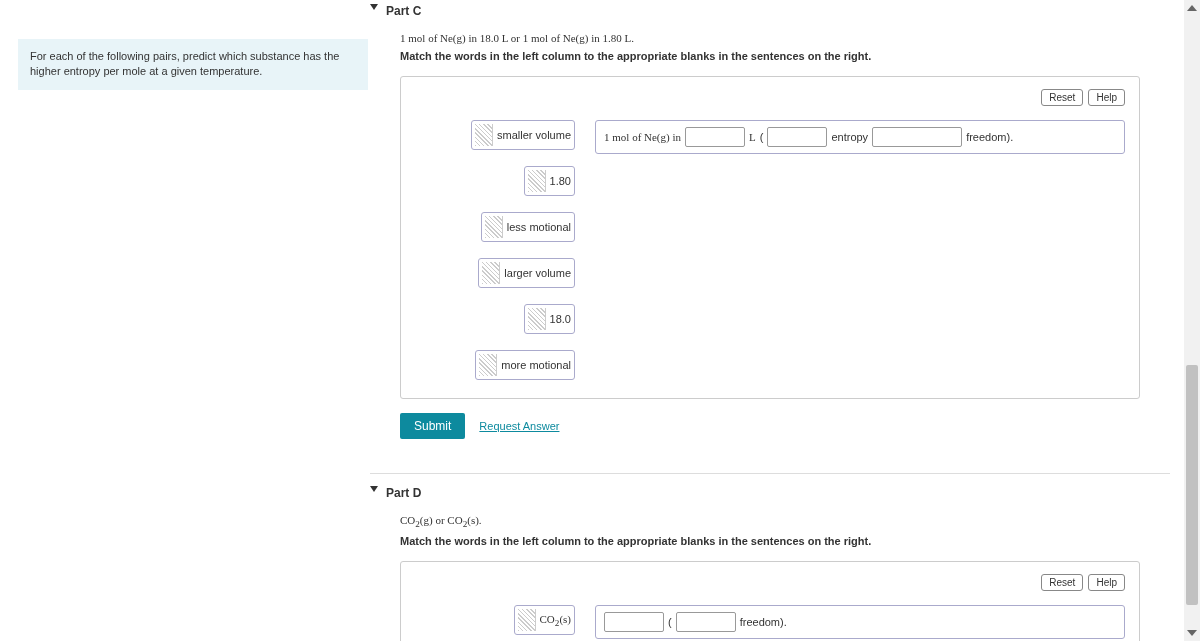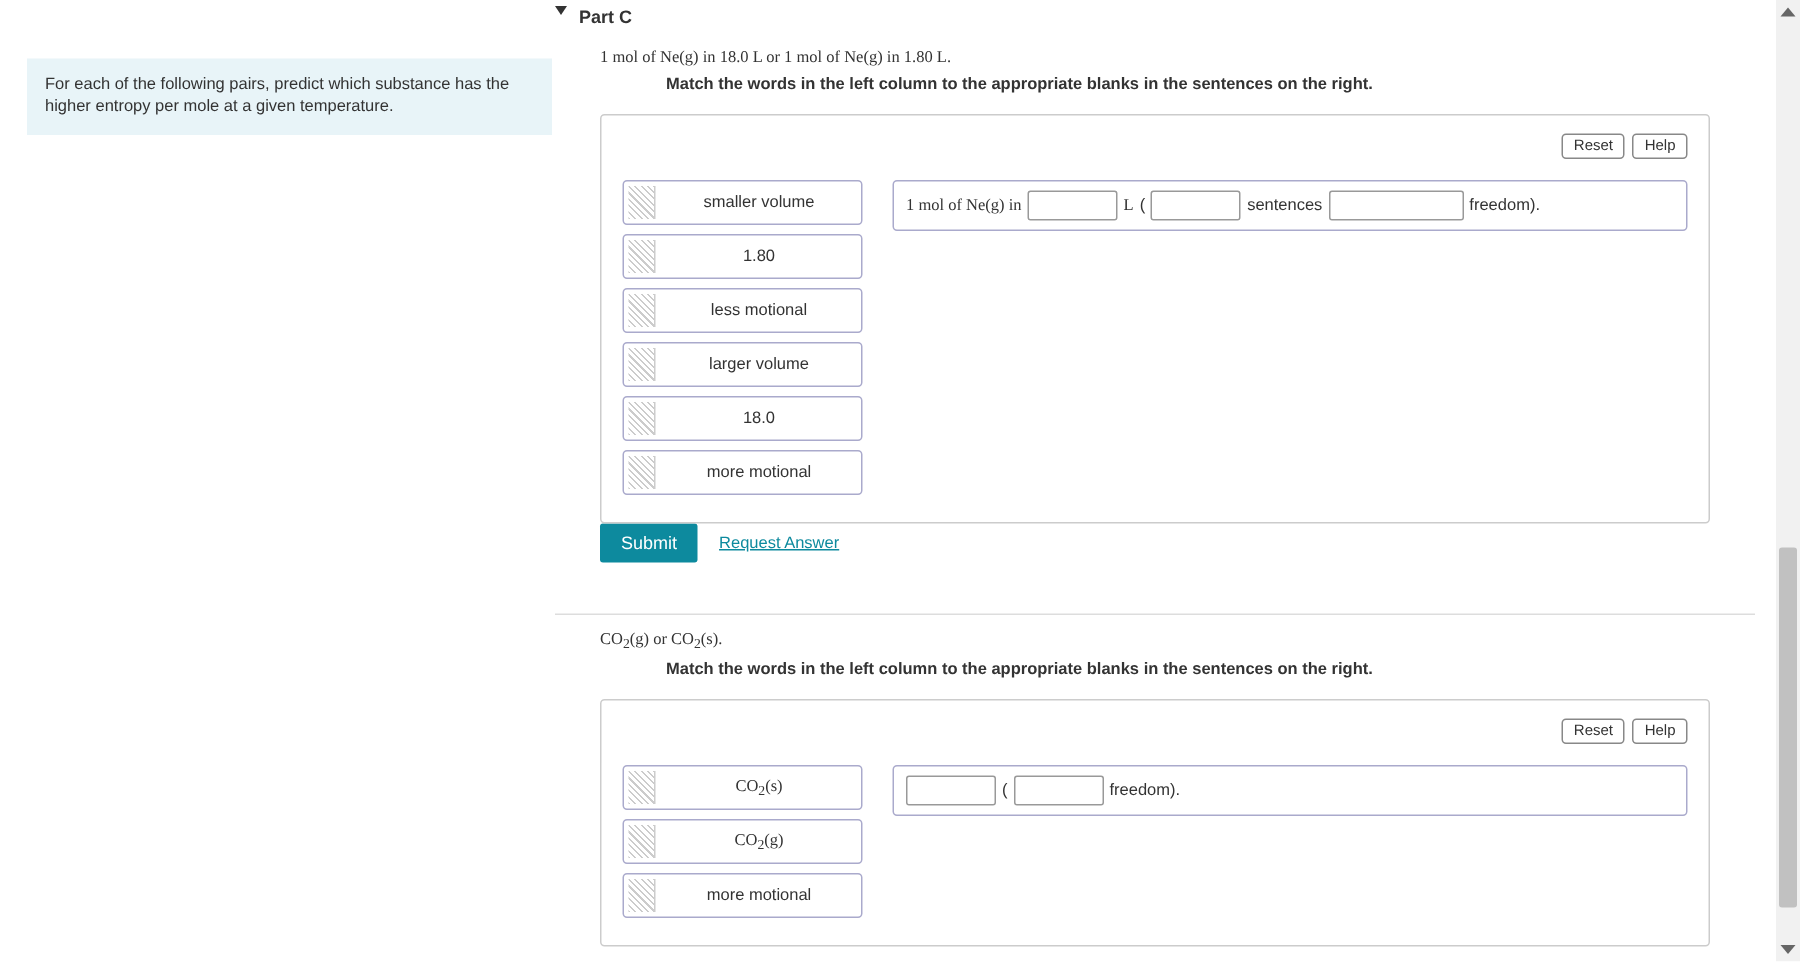--- a/index.html
+++ b/index.html
@@ -3,26 +3,26 @@
 <meta charset="utf-8">
 <style>
 * { box-sizing: border-box; margin: 0; padding: 0; }
 body { font-family: Arial, sans-serif; font-size: 11px; color: #333; background: #fff; width: 1200px; height: 641px; position: relative; overflow: hidden; }
 .left-panel { position: absolute; left: 18px; top: 39px; width: 350px; background: #e8f4f8; padding: 10px 12px; font-size: 11px; line-height: 1.4; }
 .main-panel { position: absolute; left: 370px; top: 0; width: 800px; }
 .part-header { display: flex; align-items: flex-start; padding: 4px 0; font-weight: bold; font-size: 12px; cursor: pointer; }
 .caret-down { width: 0; height: 0; border-left: 4px solid transparent; border-right: 4px solid transparent; border-top: 6px solid #333; margin-right: 8px; }
 .part-body { padding: 10px 30px 20px 30px; }
 .prompt-text { font-size: 11px; margin-bottom: 6px; }
-.instruction { font-size: 11px; font-weight: bold; margin-bottom: 14px; margin-left: 44px; }
-.match-box { border: 1px solid #ccc; border-radius: 3px; padding: 12px 14px 18px 14px; position: relative; }
+.instruction { font-size: 11px; font-weight: bold; margin-bottom: 14px; }
+.match-box { border: 1px solid #ccc; border-radius: 3px; padding: 12px 14px 18px 14px; margin-bottom: 14px; position: relative; }
 .match-controls { text-align: right; margin-bottom: 14px; }
 .small-btn { display: inline-block; border: 1px solid #888; border-radius: 3px; background: #fff; padding: 2px 7px; font-size: 10px; cursor: pointer; margin-left: 2px; }
 .match-area { display: flex; gap: 20px; }
-.tile-column { display: flex; flex-direction: column; gap: 6px; width: 160px; }
+.tile-column { display: flex; flex-direction: column; gap: 16px; width: 160px; align-items: flex-end; }
 .tile-row { display: flex; align-items: center; border: 1px solid #aac; border-radius: 3px; padding: 3px; background: #fff; }
 .tile-hatch { width: 18px; height: 22px; background: repeating-linear-gradient(45deg, #ccc, #ccc 1px, #fff 1px, #fff 3px); border-right: 1px solid #ccc; margin-right: 4px; }
 .tile-label { flex: 1; text-align: center; font-size: 11px; padding: 2px 0; }
 .sentence-area { flex: 1; }
 .sentence-box { border: 1px solid #aac; border-radius: 3px; padding: 6px 8px; display: flex; align-items: center; flex-wrap: wrap; gap: 4px; font-size: 11px; }
 .blank-slot { display: inline-block; border: 1px solid #999; border-radius: 2px; min-width: 60px; height: 20px; background: #fff; }
 .blank-slot.wide { min-width: 90px; }
 .submit-row { display: flex; align-items: center; gap: 14px; }
 .submit-btn { background: #0d8a9e; color: #fff; border: none; padding: 6px 14px; font-size: 12px; font-weight: normal; cursor: pointer; border-radius: 2px; }
 .req-link { color: #0d8a9e; text-decoration: underline; font-size: 11px; cursor: pointer; }
@@ -86,36 +86,40 @@
               <div class="tile-label">more motional</div>
             </div>
         </div>
         <div class="sentence-area">
           <div class="sentence-box">
             <span class="serif"><span>1 </span><span>mol</span><span> of </span><span>Ne(g)</span><span> in</span></span>
             <span class="blank-slot"></span>
             <span class="serif">L</span>
             <span>(</span>
             <span class="blank-slot"></span>
-            <span> sentences </span>
+            <span> entropy </span>
             <span class="blank-slot wide"></span>
             <span> freedom).</span>
           </div>
         </div>
       </div>
     </div>
 
     <div class="submit-row">
       <button class="submit-btn">Submit</button>
       <span class="req-link">Request Answer</span>
     </div>
   </div>
 
   <div class="divider"></div>
 
+  <div class="part-header" style="margin-top:8px;">
+    <span class="caret-down"></span>
+    <span>Part D</span>
+  </div>
   <div class="part-body">
     <div class="prompt-text serif">
       <span>CO</span><sub>2</sub><span>(g)</span><span> or </span><span>CO</span><sub>2</sub><span>(s)</span><span>.</span>
     </div>
     <div class="instruction">Match the words in the left column to the appropriate blanks in the sentences on the right.</div>
 
     <div class="match-box">
       <div class="match-controls">
         <span class="small-btn">Reset</span>
         <span class="small-btn">Help</span>

